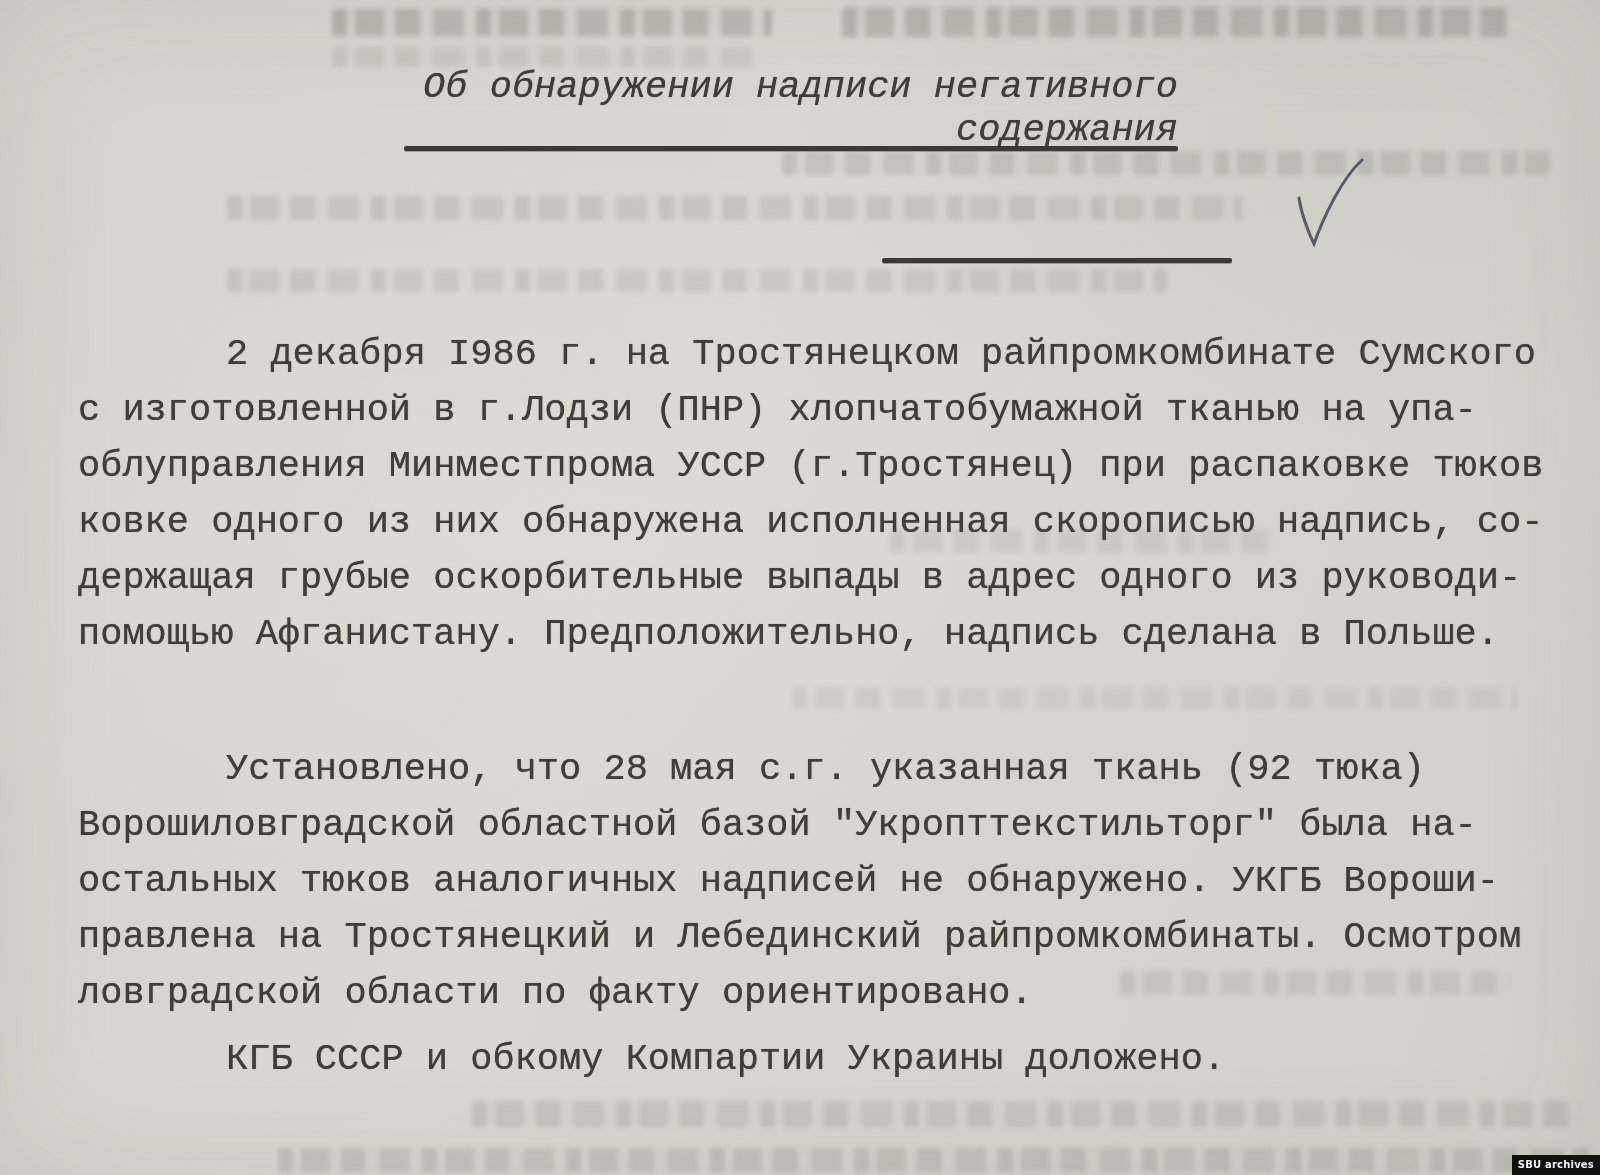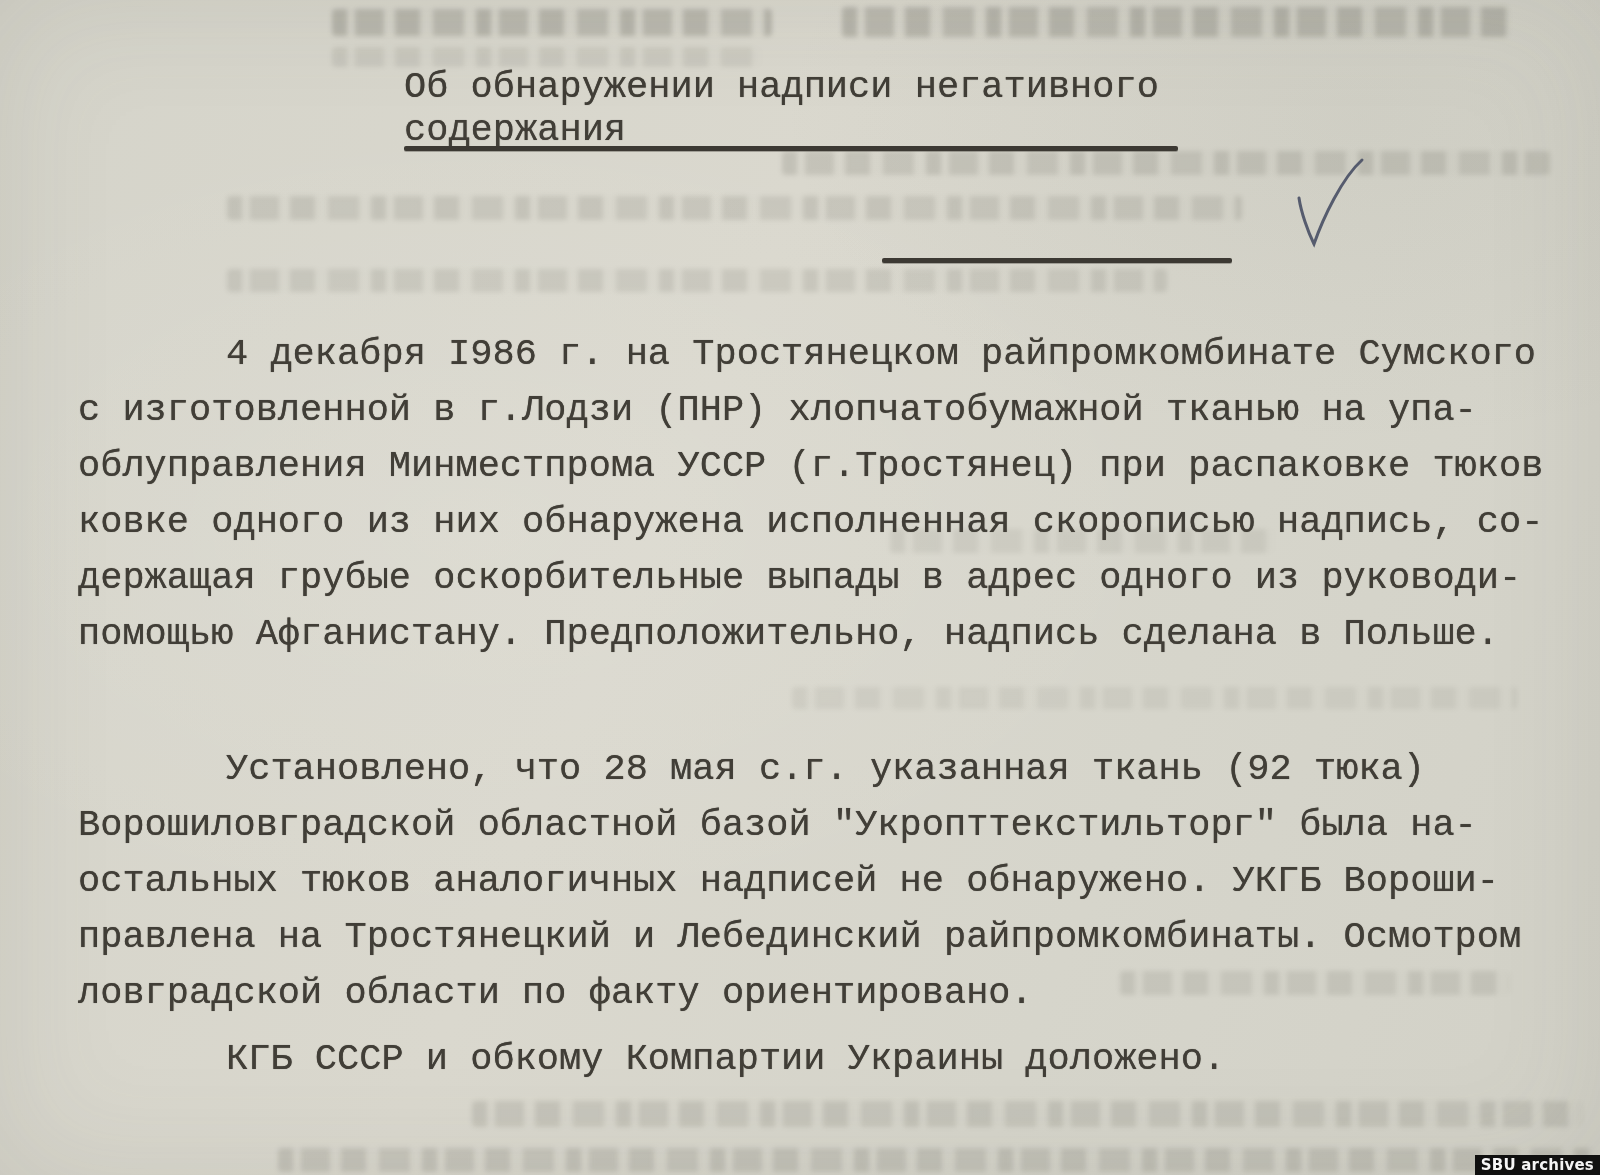--- a/index.html
+++ b/index.html
@@ -23,21 +23,21 @@
     position:absolute;
     font-size:37px;
     line-height:56px;
     letter-spacing:0px;
     color:#413e37;
     text-shadow:0 0 0.7px rgba(58,55,48,0.85);
     white-space:nowrap;
   }
   .title-block{
     top:66px;left:404px;width:774px;
-    text-align:left;line-height:43px;
+    text-align:right;line-height:43px;font-style:italic;
   }
   .heading-underline{
     position:absolute;height:5px;background:#3c3933;
     border-radius:2px;filter:blur(0.7px);
     box-shadow:0 1px 0 rgba(60,57,51,0.35);
   }
   .u-title{left:404px;top:146px;width:774px;}
   .u-region{left:882px;top:258px;width:350px;}
   .region{top:220px;left:882px;}
   .para{left:78px;width:1490px;}
@@ -54,21 +54,21 @@
       rgba(97,96,86,0.95) 0 15px, rgba(97,96,86,0.10) 15px 23px,
       rgba(97,96,86,0.85) 23px 52px, rgba(97,96,86,0.08) 52px 63px,
       rgba(97,96,86,0.90) 63px 88px, rgba(97,96,86,0.10) 88px 101px,
       rgba(97,96,86,0.80) 101px 132px, rgba(97,96,86,0.08) 132px 144px);
   }
   .checkmark{position:absolute;left:1290px;top:148px;width:80px;height:105px;}
   .watermark{
     position:absolute;right:0;bottom:0;
     background:#0c0c0c;color:#ffffff;
     font-family:"DejaVu Sans","Liberation Sans",sans-serif;
-    font-weight:bold;font-size:15px;line-height:12px;
+    font-weight:bold;font-size:10px;line-height:12px;
     padding:4px 6px;letter-spacing:0.2px;
   }
 </style>
 </head>
 <body>
 
 <div class="page">
 
   <div class="ghost" style="left:332px;top:9px;width:440px;height:27px;opacity:0.30;"></div>
   <div class="ghost" style="left:842px;top:7px;width:668px;height:30px;opacity:0.30;"></div>
@@ -88,21 +88,21 @@
   </div>
   <div class="heading-underline u-title"></div>
 
   <div class="heading-underline u-region"></div>
 
   <svg class="checkmark" viewBox="0 0 80 105">
     <path d="M9 50 C 11 64, 18 84, 24 96 C 33 70, 52 30, 72 12" fill="none" stroke="#4b5166" stroke-width="3" stroke-linecap="round" opacity="0.92"></path>
   </svg>
 
   <div class="typed para p1">
-    <div class="line indent">4 декабря I986 г. на Тростянецком райпромкомбинате Сумского</div>
+    <div class="line indent">2 декабря I986 г. на Тростянецком райпромкомбинате Сумского</div>
     <div class="line">с изготовленной в г.Лодзи (ПНР) хлопчатобумажной тканью на упа-</div>
     <div class="line">облуправления Минместпрома УССР (г.Тростянец) при распаковке тюков</div>
     <div class="line">ковке одного из них обнаружена исполненная скорописью надпись, со-</div>
     <div class="line">держащая грубые оскорбительные выпады в адрес одного из руководи-</div>
     <div class="line">помощью Афганистану. Предположительно, надпись сделана в Польше.</div>
   </div>
 
   <div class="typed para p2">
     <div class="line indent">Установлено, что 28 мая с.г. указанная ткань (92 тюка)</div>
     <div class="line">Ворошиловградской областной базой "Укропттекстильторг" была на-</div>

